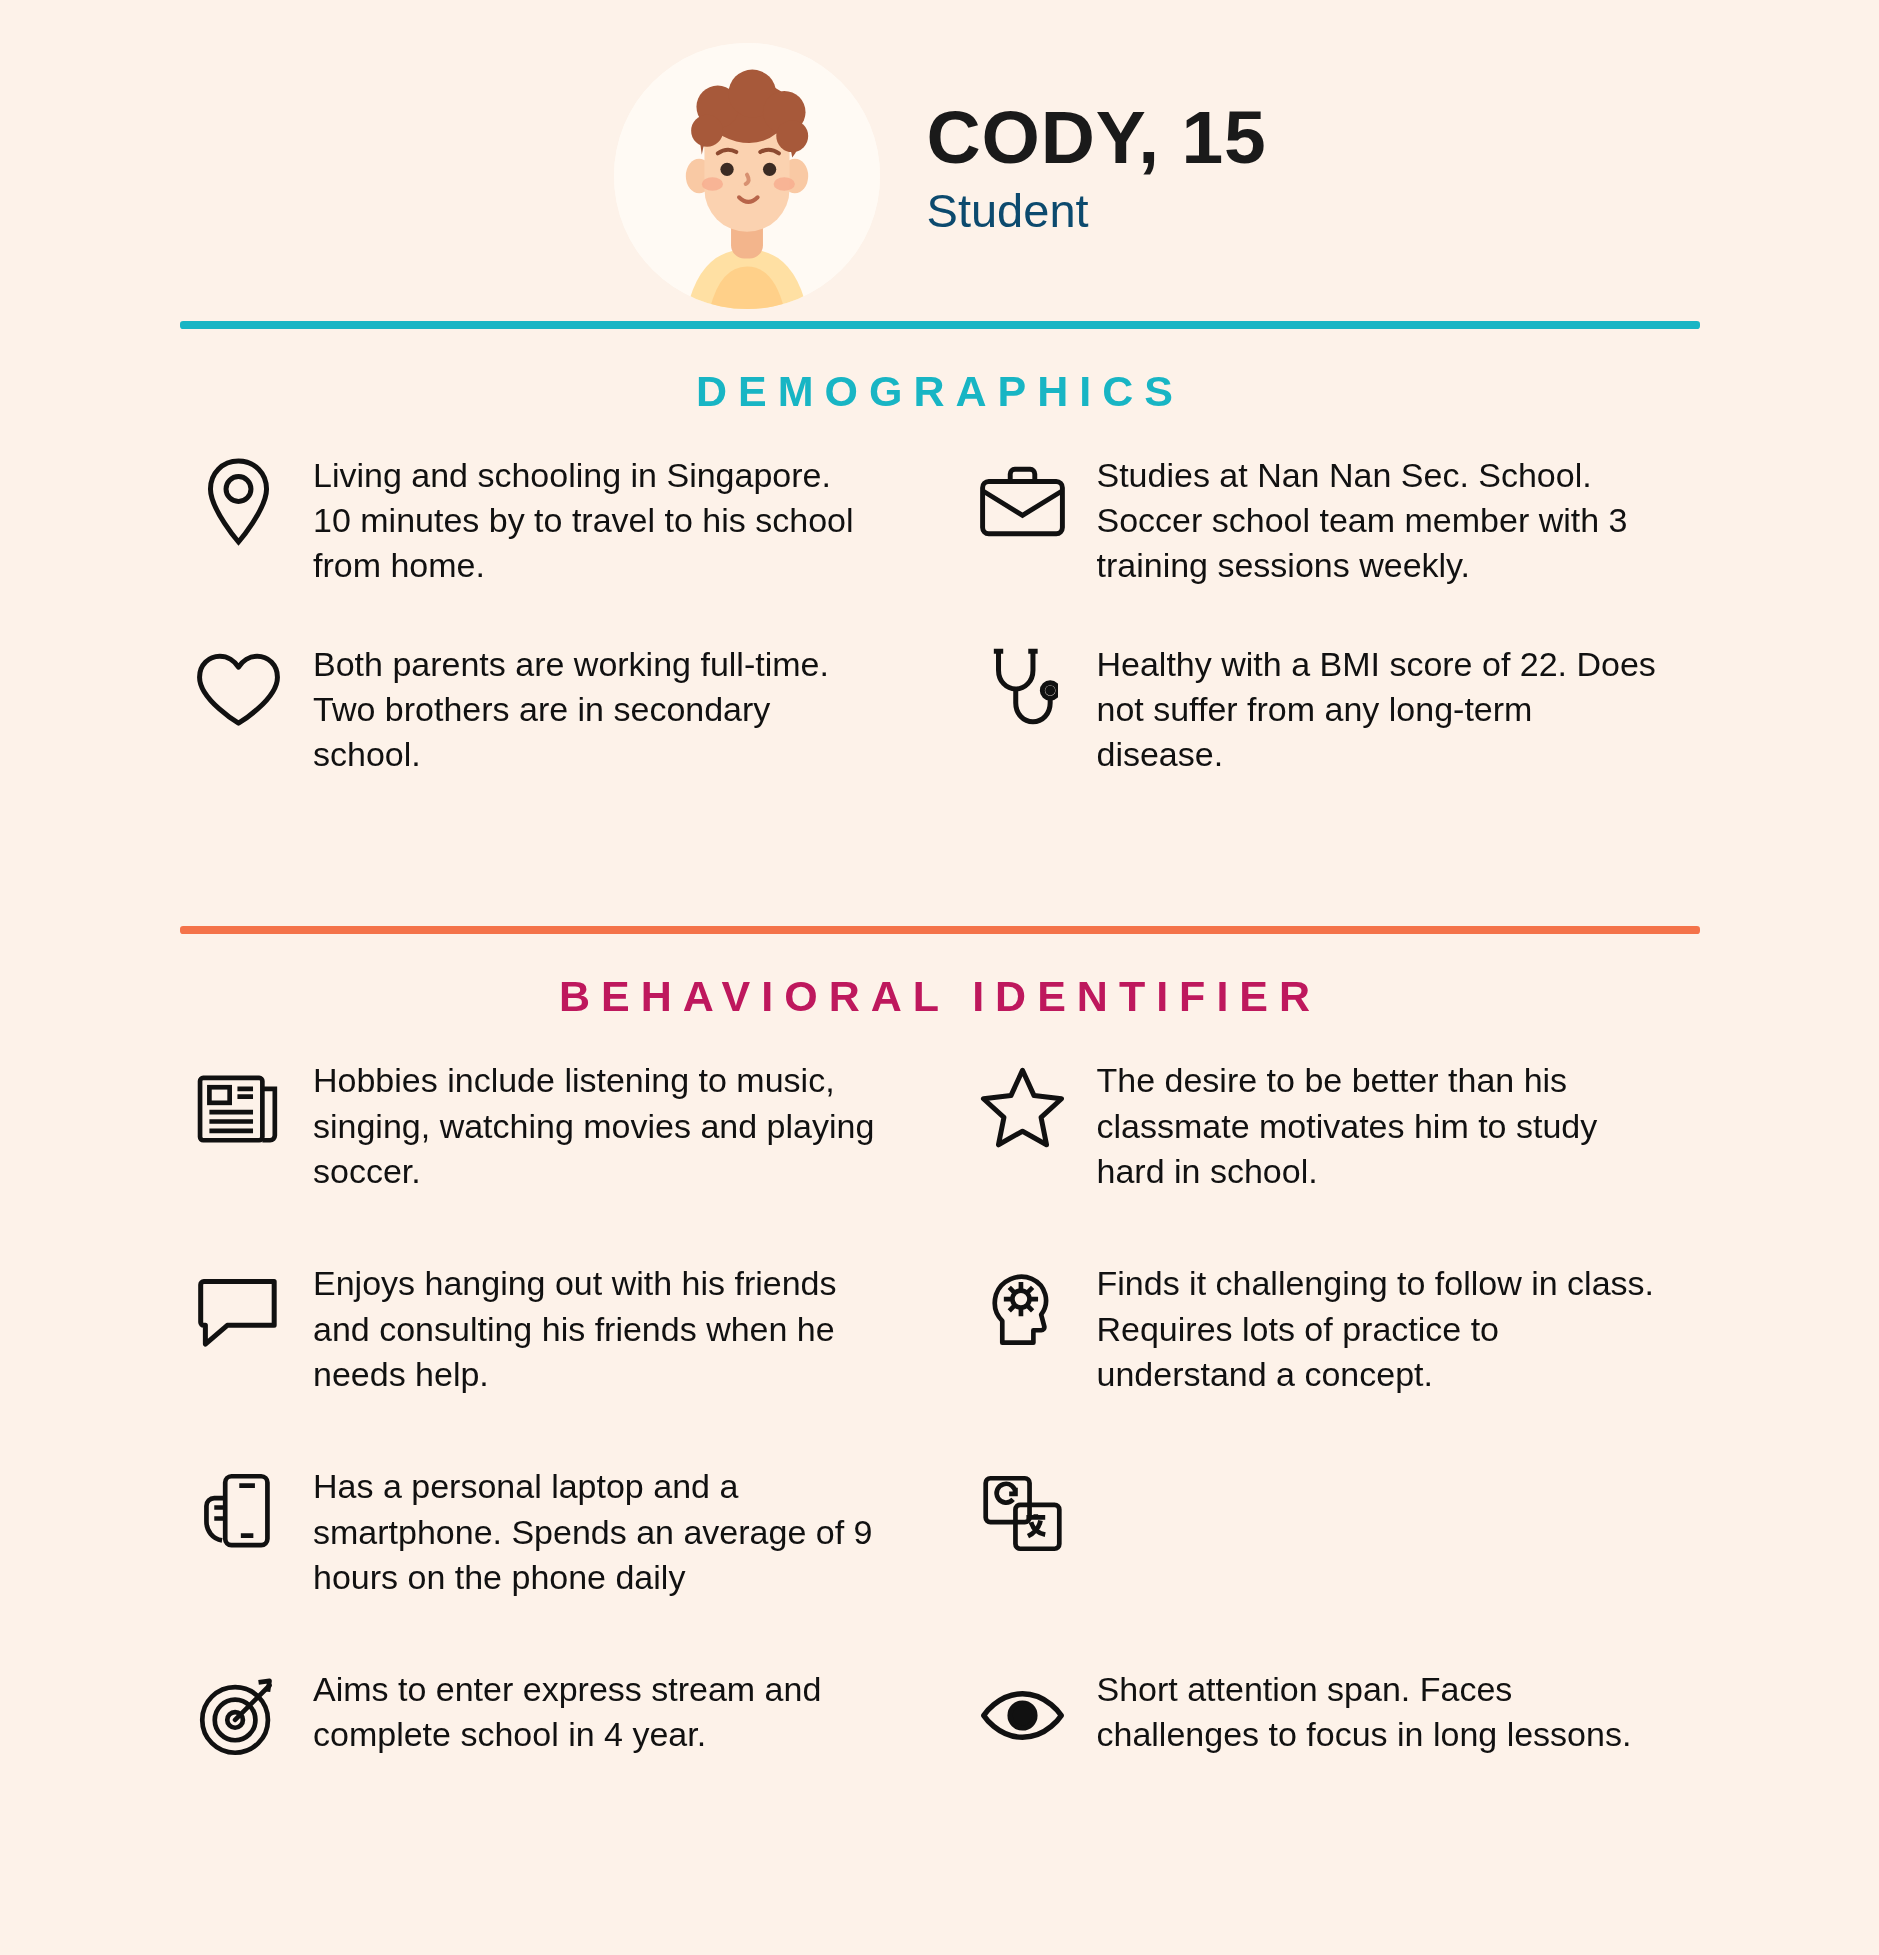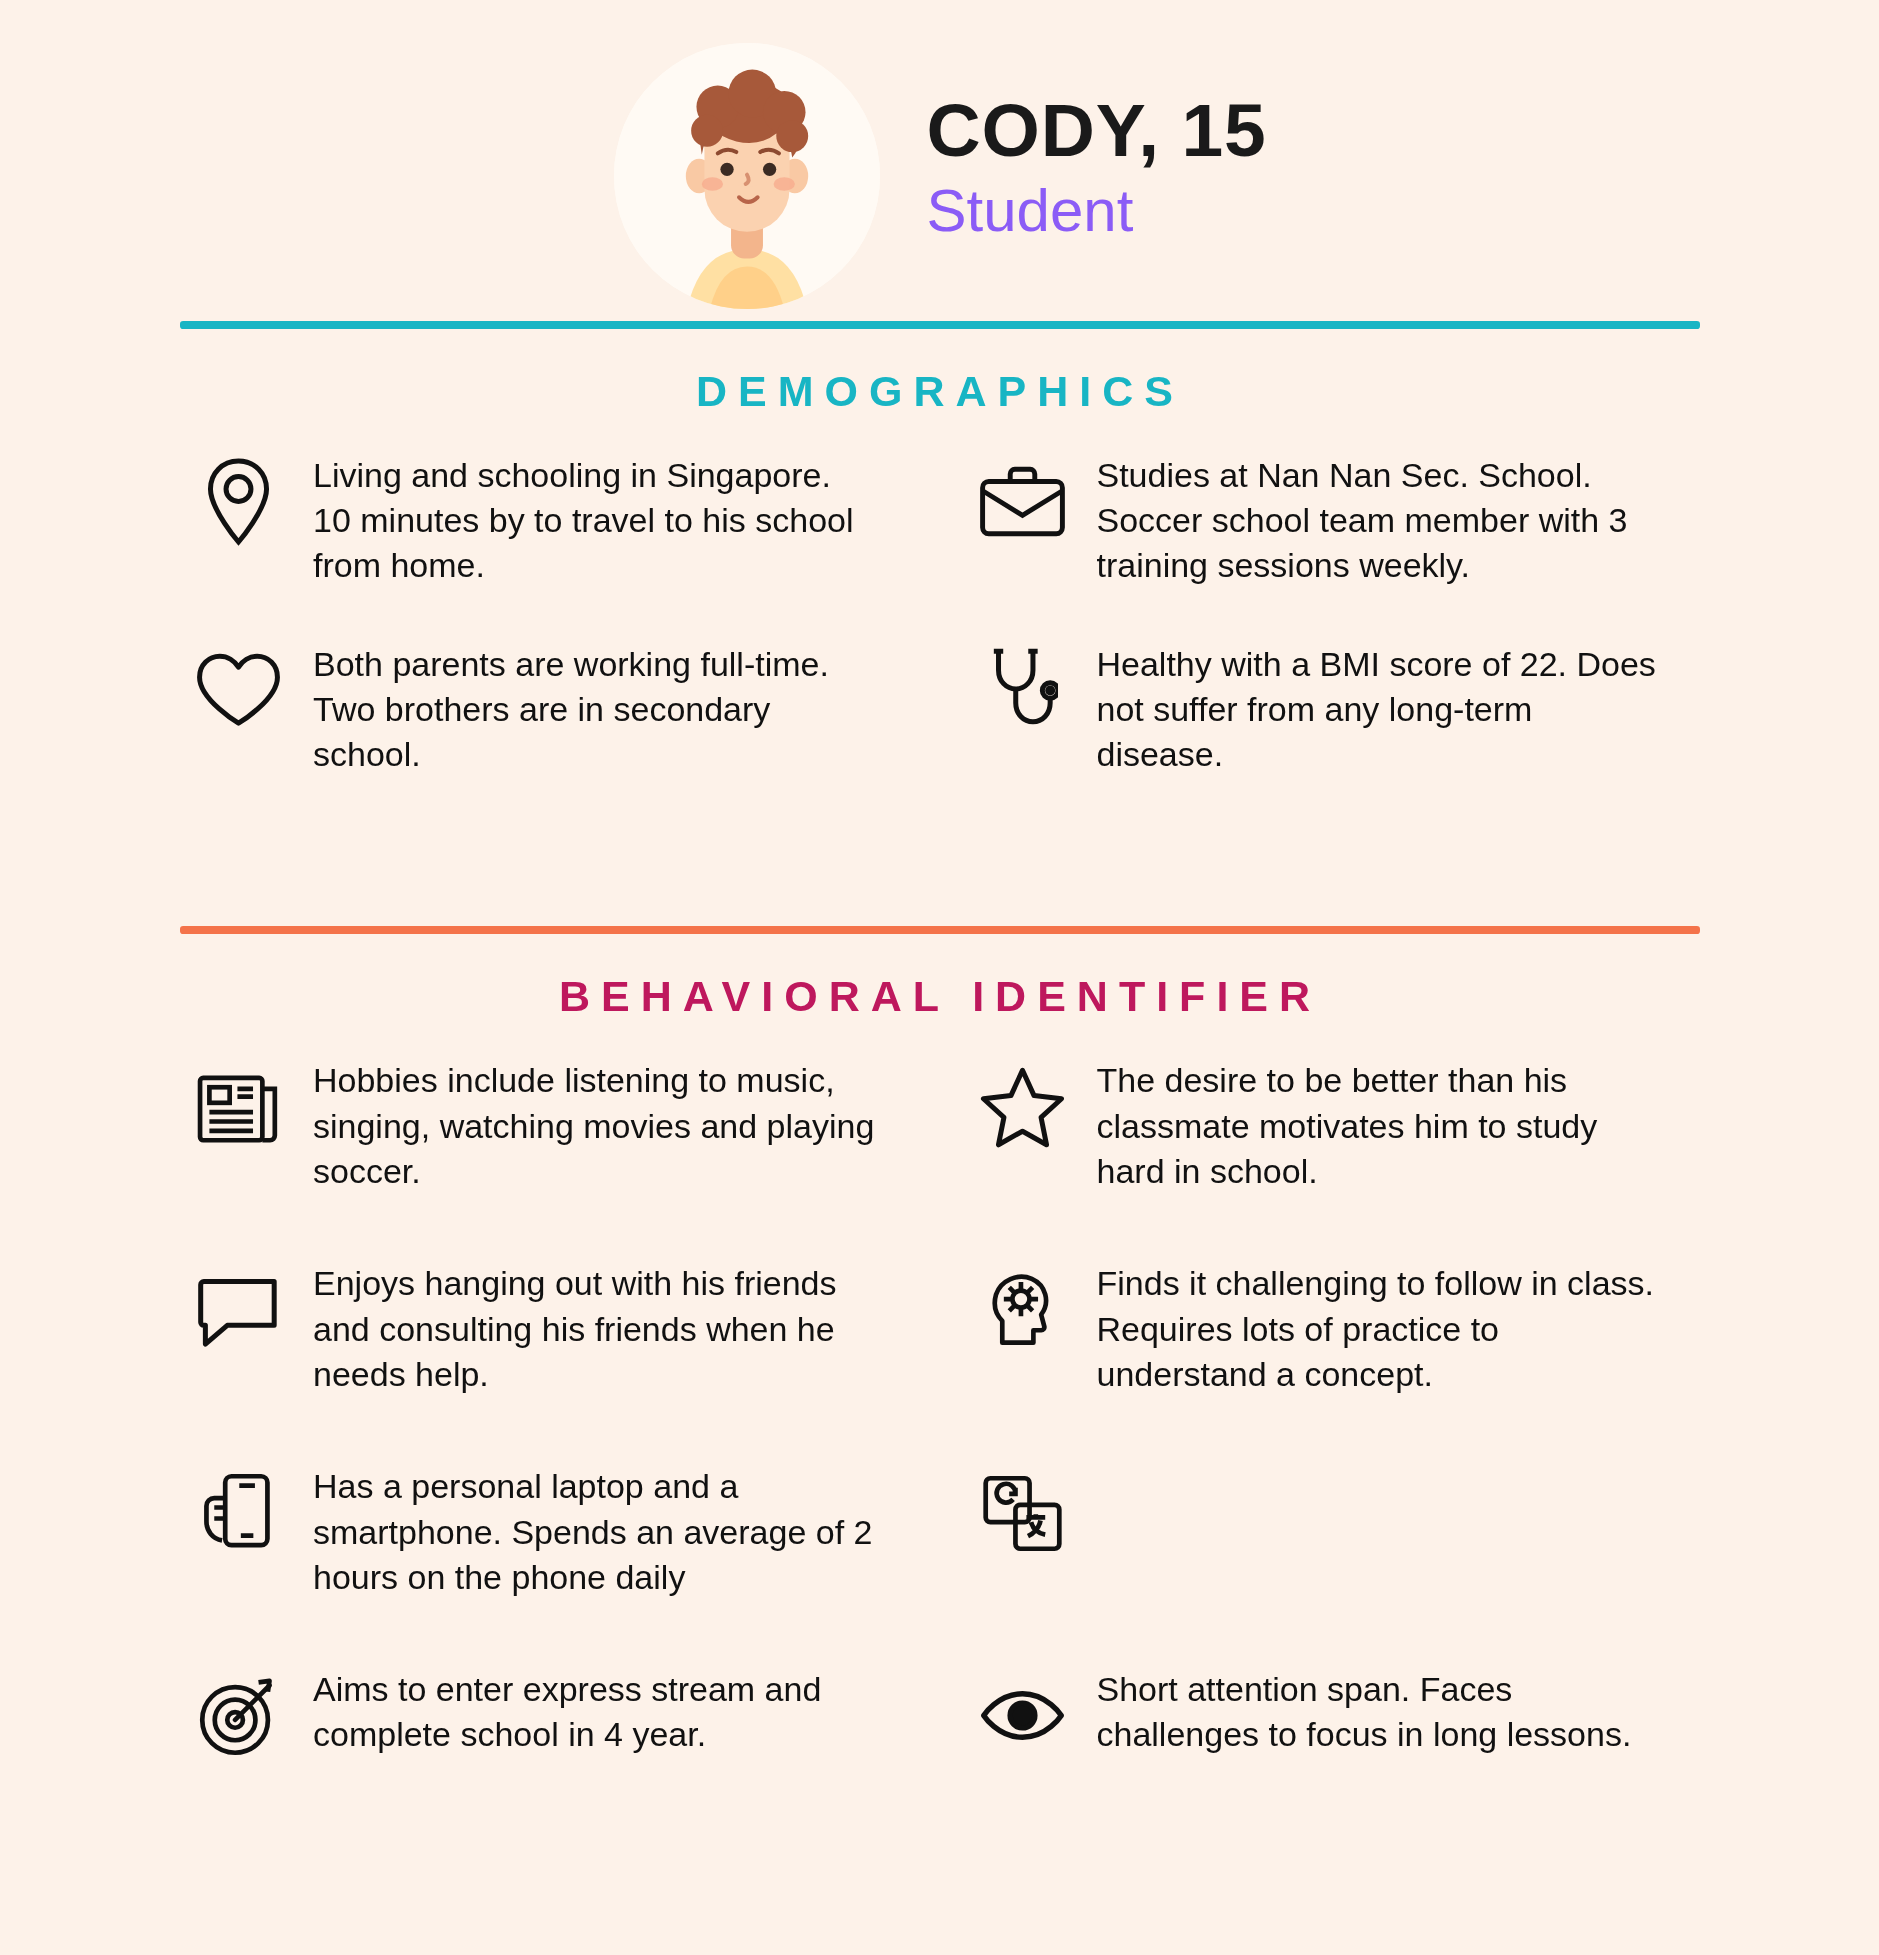--- a/index.html
+++ b/index.html
@@ -40,23 +40,23 @@
   .avatar-wrap svg { display:block; width: 100%; height: 100%; }
   .name-block { padding-bottom: 15.6px; }
   .person-name {
     font-size: 75px;
     font-weight: bold;
     letter-spacing: 0.8px;
     line-height: 1.05;
     color: #1a1a1a;
   }
   .person-role {
-    font-size: 60px;
+    font-size: 47px;
     font-weight: 400;
-    color: #8b5cf6;
+    color: #0c4a6e;
     margin-top: 6px;
   }
 
   
   .section { margin-top: 7.8px; }
   .section-rule { height: 7.8px; border-radius: 3.1px; width: 100%; }
   .section-title {
     text-align: center;
     font-size: 43px;
     font-weight: bold;
@@ -249,21 +249,21 @@
 
       <div class="row-item">
         <div class="icon-cell">
           <svg width="77" height="86" viewBox="0 0 49 55" fill="none" stroke="#111" stroke-width="3">
             <rect x="16" y="4" width="27" height="44" rx="4"></rect>
             <path d="M25 10h10M26 42h8"></path>
             <path d="M16 18H9a5 5 0 00-5 5v10c0 6 4 11 10 12" stroke-linejoin="round"></path>
             <path d="M9 24h7M9 31h7"></path>
           </svg>
         </div>
-        <div class="item-text">Has a personal laptop and a smartphone. Spends an average of 2 hours on the phone daily</div>
+        <div class="item-text">Has a personal laptop and a smartphone. Spends an average of 9 hours on the phone daily</div>
       </div>
 
       <div class="row-item">
         <div class="icon-cell">
           <svg width="83" height="83" viewBox="0 0 53 53" fill="none" stroke="#111" stroke-width="3">
             <rect x="3" y="4" width="28" height="28" rx="3"></rect>
             <rect x="22" y="21" width="28" height="28" rx="3"></rect>
             <path d="M22 13.5a6 6 0 10-1.5 4M22 10v4h-4"></path>
             <path d="M29 29h12M35 27v2M38 31c-1 5-4 8-8 10M32 32c1 4 4 7 9 8"></path>
           </svg>

